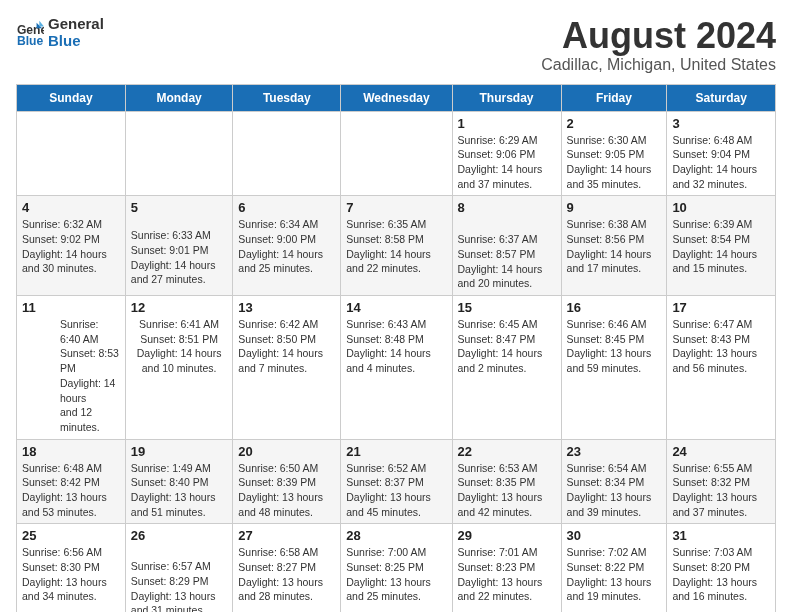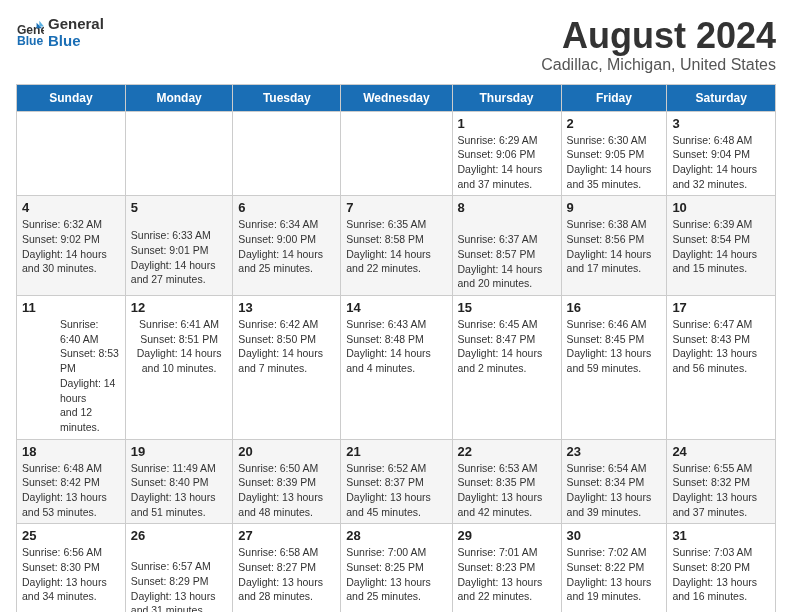--- a/index.html
+++ b/index.html
@@ -256,21 +256,21 @@
       <tr>
         <td>
           <div class="day-number">18</div>
           <div class="day-info" style="white-space: pre-line;">Sunrise: 6:48 AM
 Sunset: 8:42 PM
 Daylight: 13 hours
 and 53 minutes.</div>
         </td>
         <td>
           <div class="day-number">19</div>
-          <div class="day-info" style="white-space: pre-line;">Sunrise: 11:49 AM
+          <div class="day-info" style="white-space: pre-line;">Sunrise: 1:49 AM
 Sunset: 8:40 PM
 Daylight: 13 hours
 and 51 minutes.</div>
         </td>
         <td>
           <div class="day-number">20</div>
           <div class="day-info" style="white-space: pre-line;">Sunrise: 6:50 AM
 Sunset: 8:39 PM
 Daylight: 13 hours
 and 48 minutes.</div>

